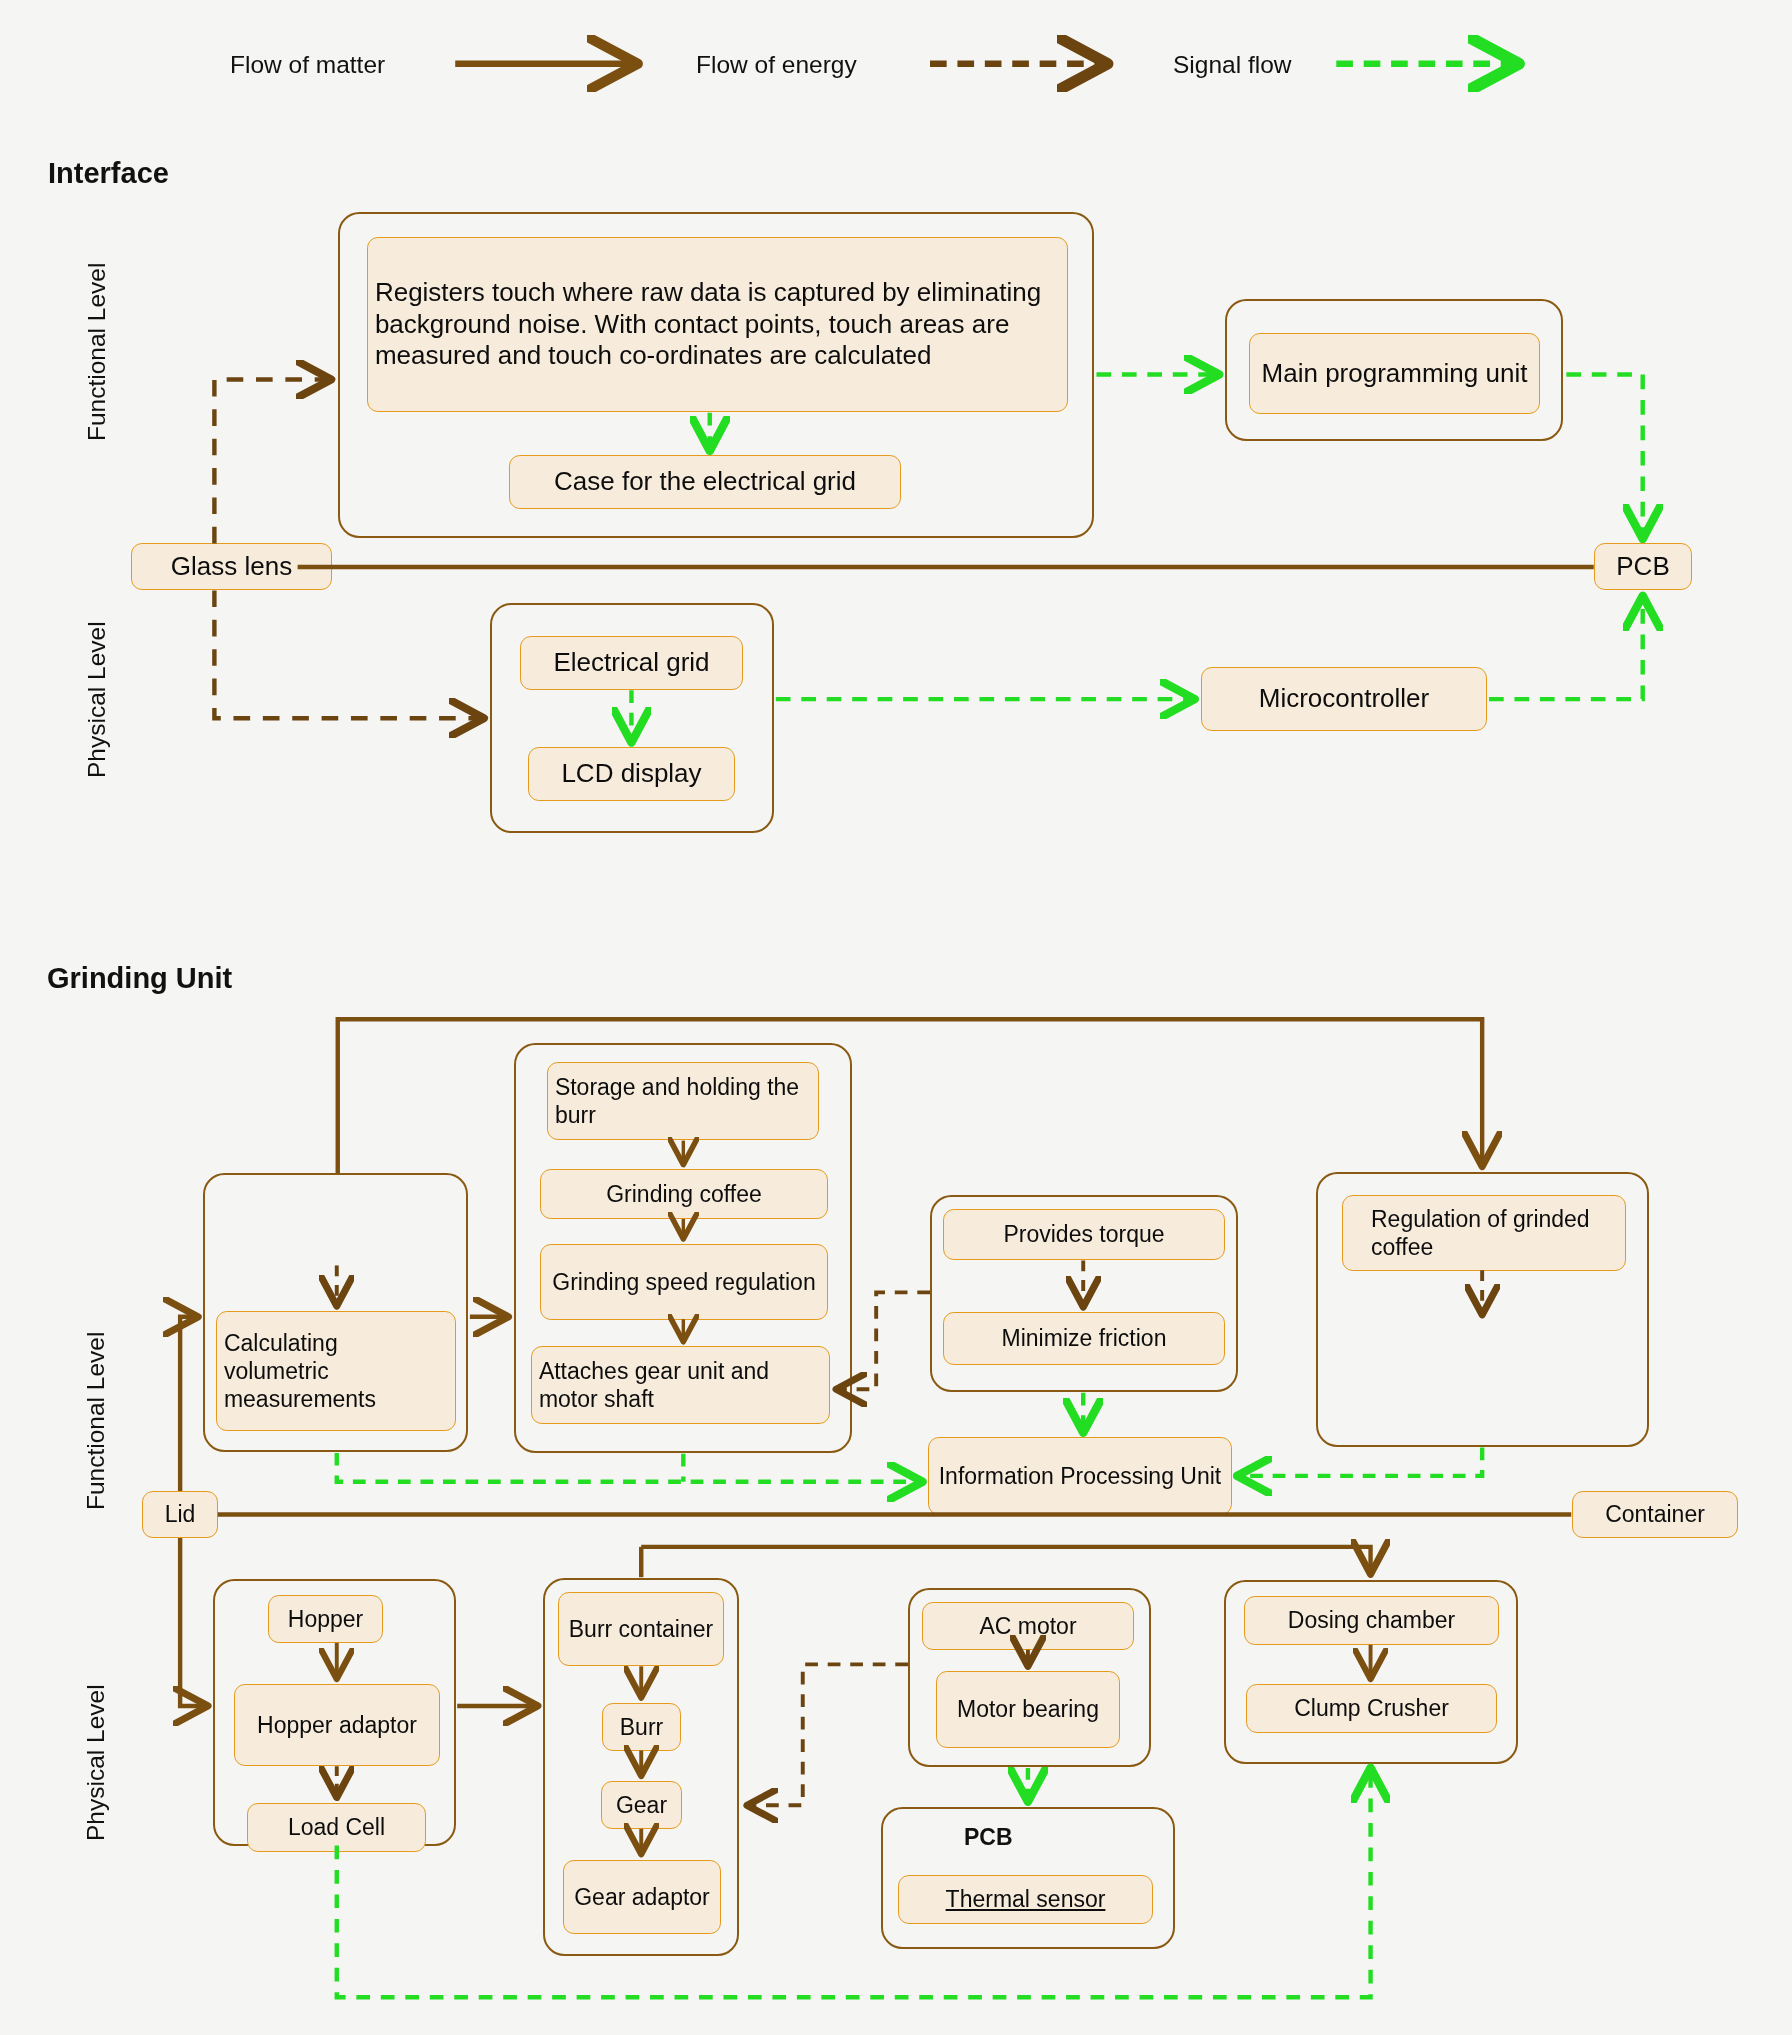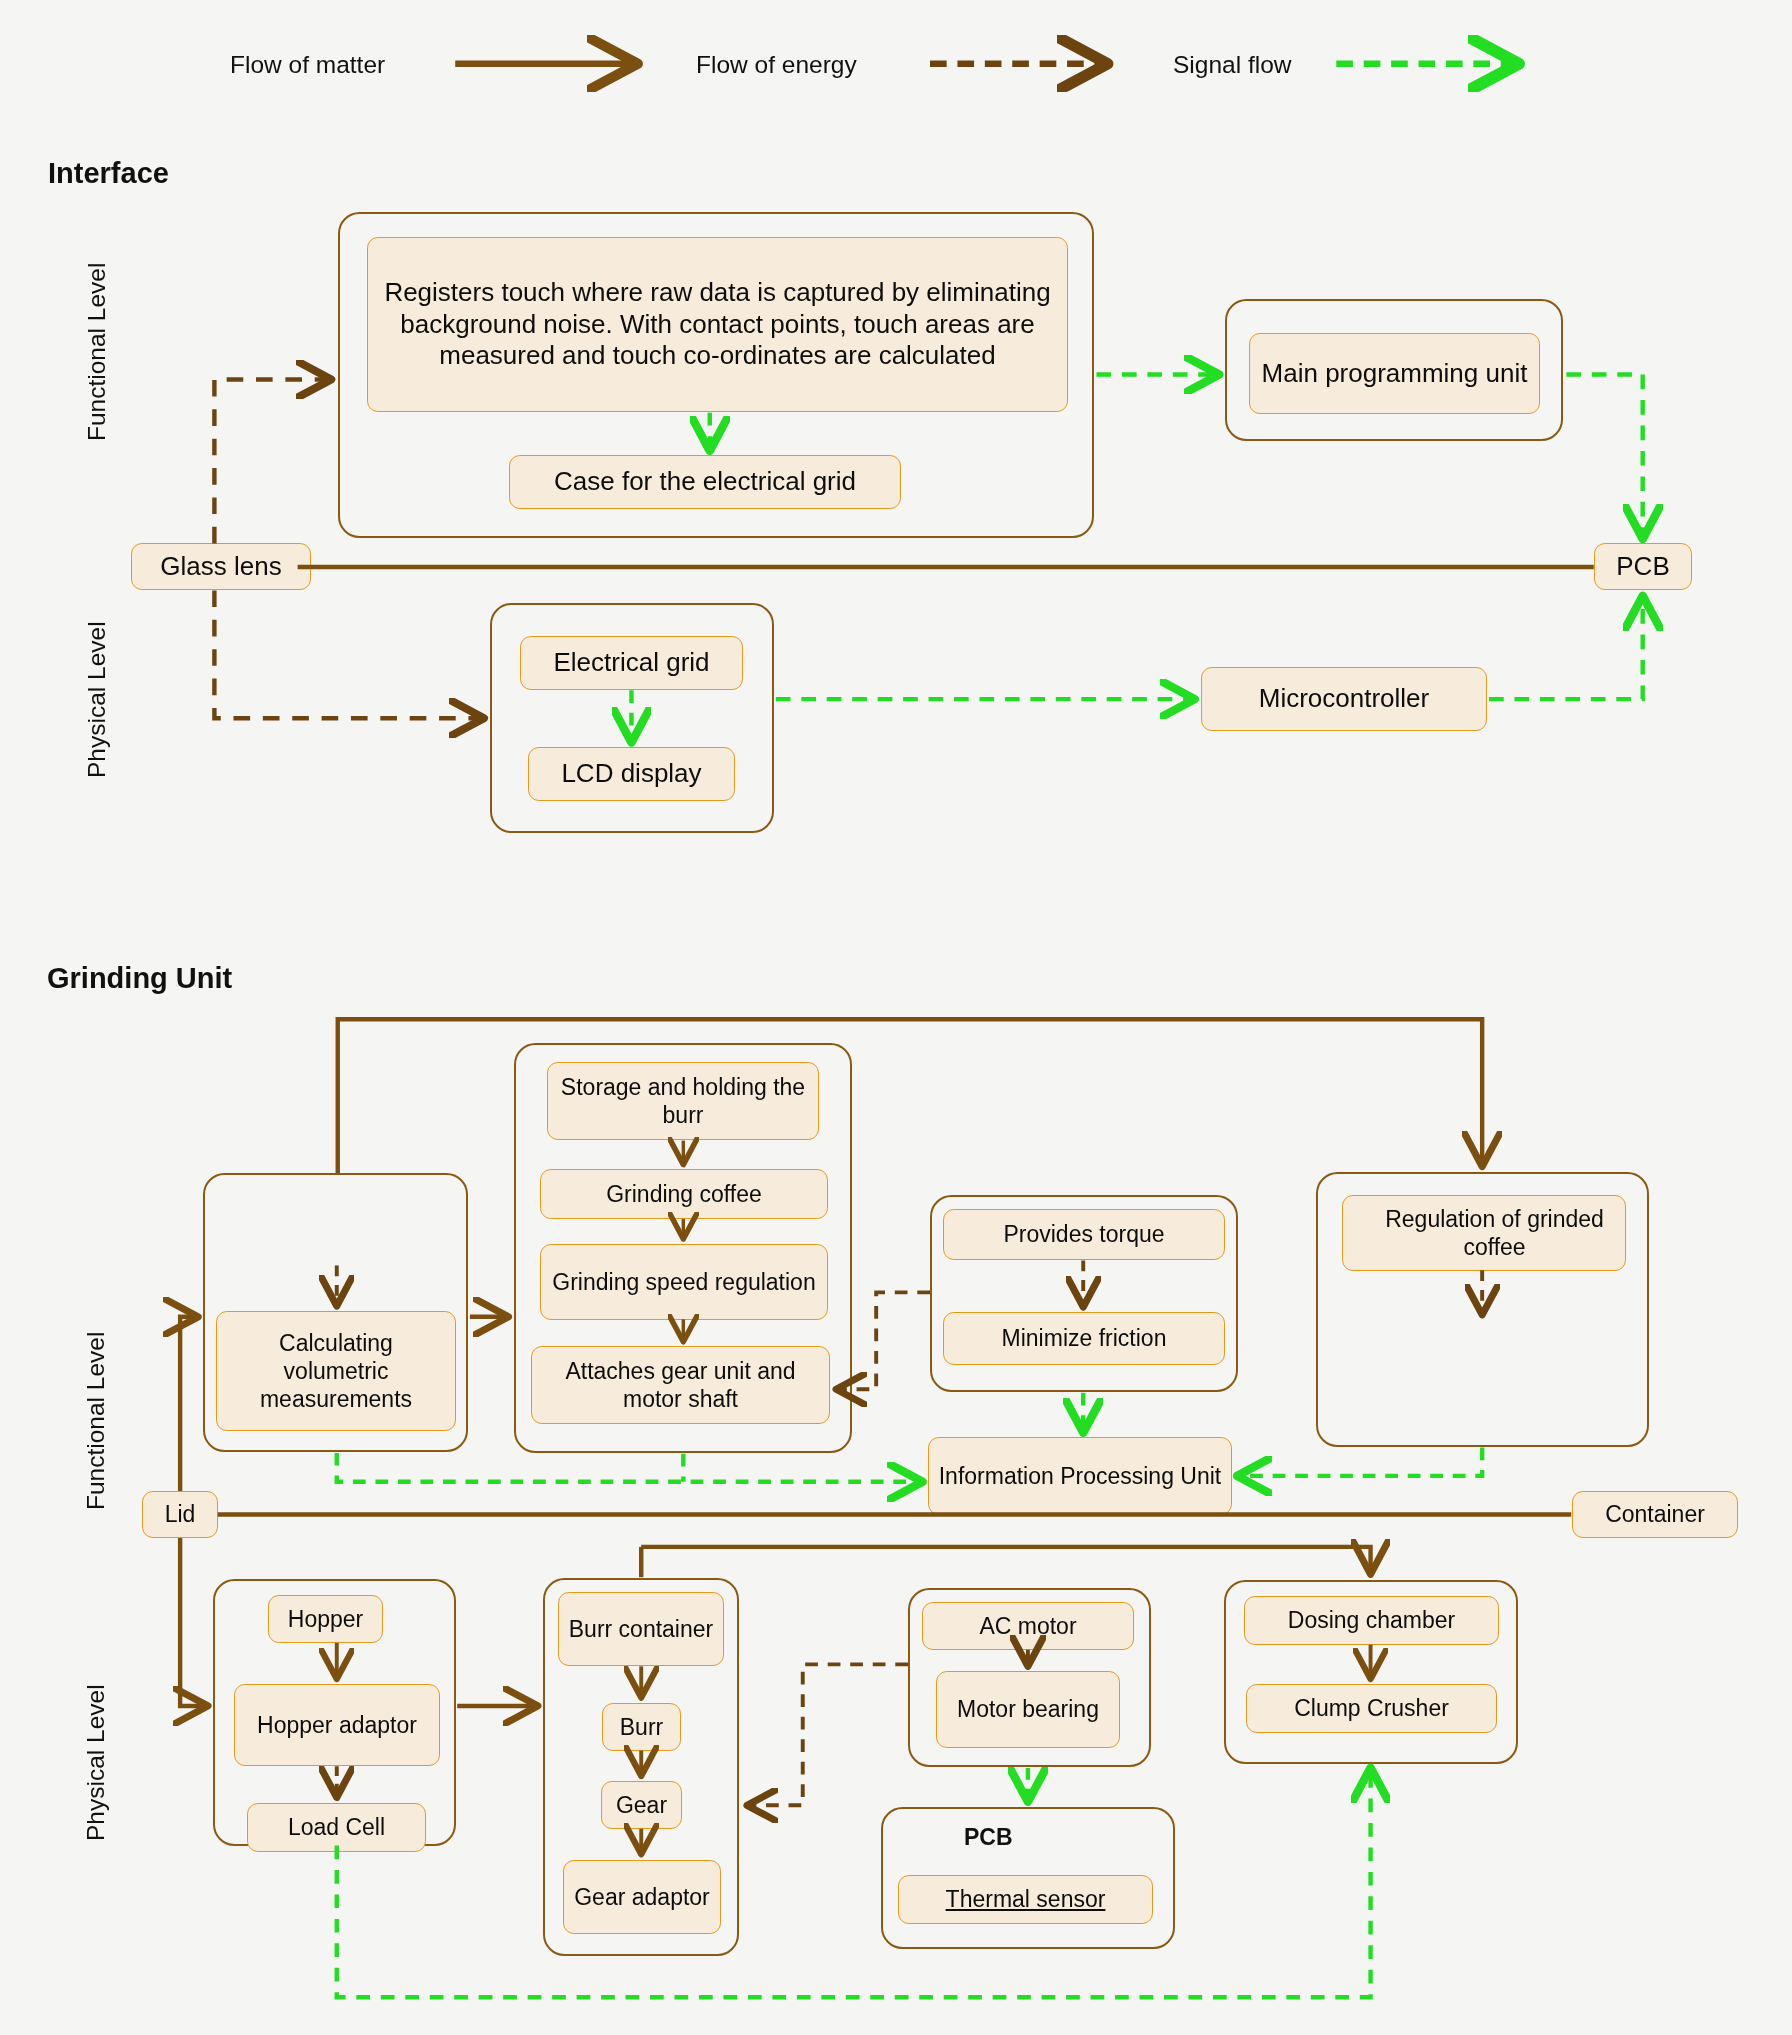--- a/index.html
+++ b/index.html
@@ -1,19 +1,19 @@
 <!DOCTYPE html>
 <html style="font-size:7.8px"><head>
 <meta charset="utf-8">
 <style>
   html,body{margin:0;padding:0;background:#f5f5f4;}
   body{font-family:"Liberation Sans",sans-serif;}
   #stage{position:relative;width:1792px;height:2035px;background:#f5f5f4;overflow:hidden;}
   svg.edges{position:absolute;left:0;top:0;width:1792px;height:2035px;pointer-events:none;}
-  .node{position:absolute;box-sizing:border-box;display:flex;align-items:center;justify-content:center;text-align:center;
+  .node{position:absolute;box-sizing:border-box;display:flex;align-items:center;justify-content:center;text-align:left;
         background:#f7ecdc;border:1.5px solid #e59a1c;border-radius:10.8px;color:#0d0d0d;line-height:1.22;padding:2.9px 6.9px;}
   .group{position:absolute;box-sizing:border-box;background:transparent;border:2px solid #8a5a12;border-radius:21.5px;}
   .lbl{position:absolute;color:#111;font-weight:700;}
   .axis{position:absolute;color:#111;white-space:nowrap;transform-origin:left top;}
   .legtext{position:absolute;color:#111;}
   .sect{font-size:29px;}
   .big{font-size:26px;}
   .med{font-size:24.5px;}
   .sm{font-size:23px;}
 </style>
@@ -35,21 +35,21 @@
   <div class="axis med" style="left:82px;top:1841px;transform:rotate(-90deg);">Physical Level</div>
 
   <div class="group" style="left:338px;top:212px;width:756px;height:326px;"></div>
   <div class="group" style="left:1225px;top:299px;width:338px;height:142px;"></div>
   <div class="group" style="left:490px;top:603px;width:284px;height:230px;"></div>
 
   <div class="node big" style="left:367px;top:237px;width:701px;height:175px;">Registers touch where raw data is captured by eliminating background noise. With contact points, touch areas are measured and touch co-ordinates are calculated</div>
   <div class="node big" style="left:509px;top:455px;width:392px;height:54px;">Case for the electrical grid</div>
   <div class="node big" style="left:1249px;top:333px;width:291px;height:81px;">Main programming unit</div>
 
-  <div class="node big" style="left:131px;top:543px;width:180px;height:47px;">Glass lens</div>
+  <div class="node big" style="left:131px;top:543px;width:201px;height:47px;">Glass lens</div>
   <div class="node big" style="left:1594px;top:543px;width:98px;height:47px;">PCB</div>
 
   <div class="node big" style="left:520px;top:636px;width:223px;height:54px;">Electrical grid</div>
   <div class="node big" style="left:528px;top:747px;width:207px;height:54px;">LCD display</div>
 
   <div class="node big" style="left:1201px;top:667px;width:286px;height:64px;">Microcontroller</div>
 
   <div class="group" style="left:203px;top:1173px;width:265px;height:279px;"></div>
   <div class="group" style="left:514px;top:1043px;width:338px;height:410px;"></div>
   <div class="group" style="left:930px;top:1195px;width:308px;height:197px;"></div>

